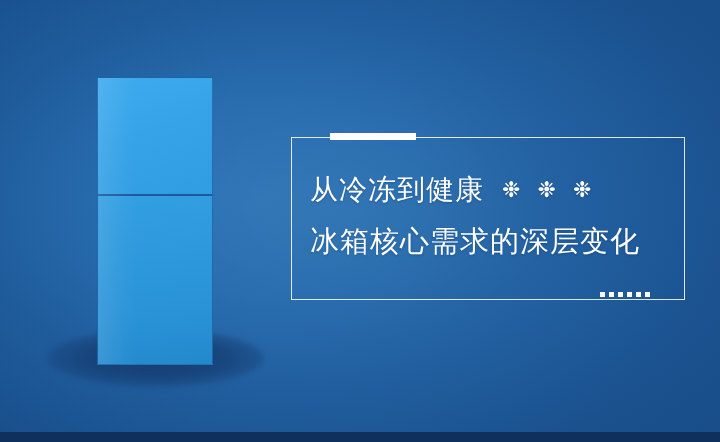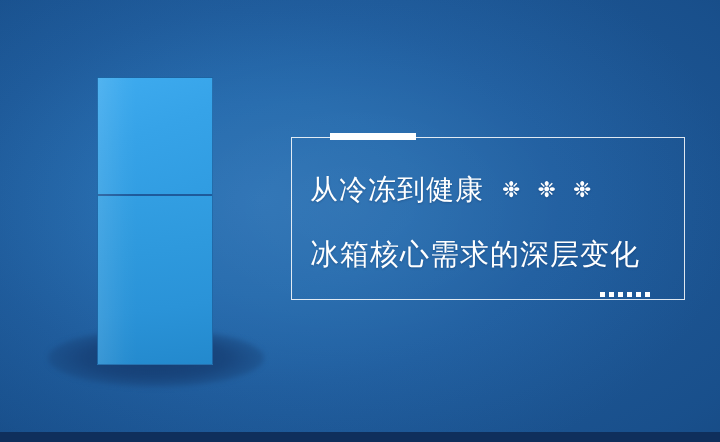--- a/index.html
+++ b/index.html
@@ -131,21 +131,21 @@
     align-items: center;
     color: #ffffff;
     font-size: 29px;
     letter-spacing: 1px;
     line-height: 1.55;
     white-space: nowrap;
     text-shadow: 0 1px 2px rgba(12,44,88,0.35);
   }
 
   .line-1 { font-size: 28px; }
-  .line-2 { font-size: 29px; margin-top: 21px; }
+  .line-2 { font-size: 29px; margin-top: 8px; }
 
   .snowflakes {
     display: inline-flex;
     gap: 16px;
     margin-left: 18px;
     align-items: center;
   }
 
   .snowflake {
     font-size: 22px;

